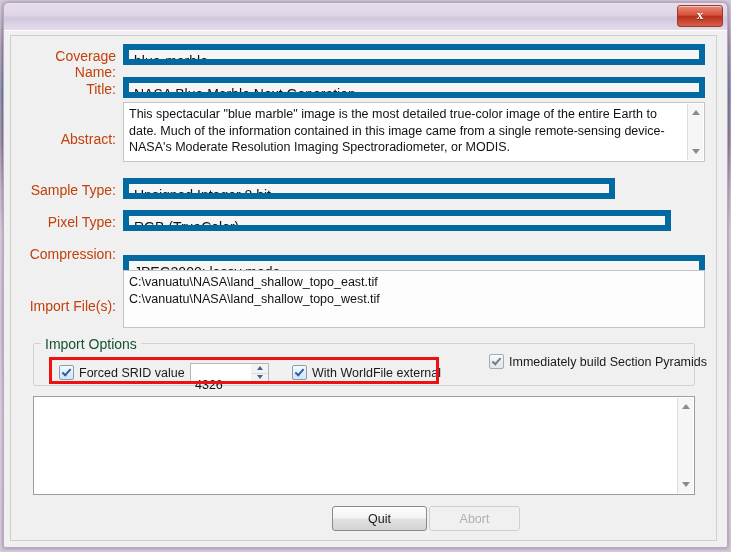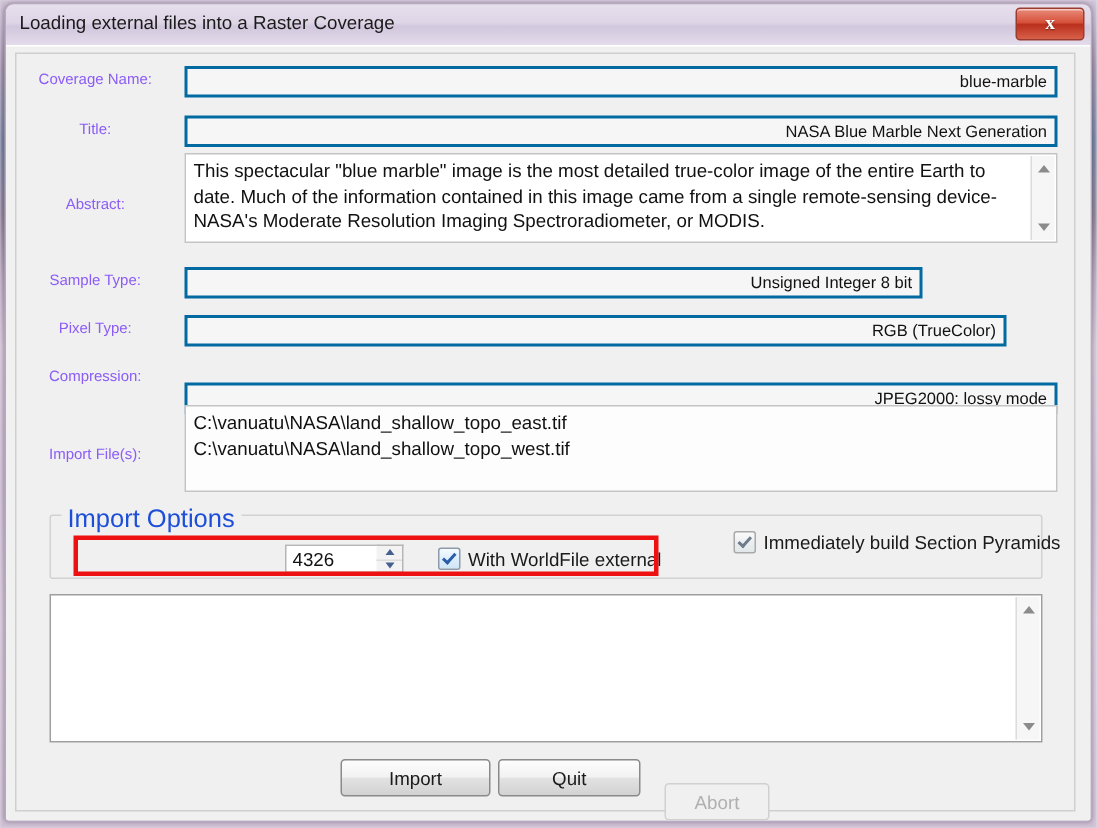--- a/index.html
+++ b/index.html
@@ -55,31 +55,31 @@
     background:#f0f0f0;
     border-top:1px solid #fff;
   }
   #panel{
     position:absolute;left:6px;top:4px;width:707px;height:506px;
     border:1px solid #cfcfcf;
     background:#f0f0f0;
     box-sizing:border-box;
   }
   .flabel{
-    position:absolute;width:105px;text-align:center;
-    font-size:10px;color:#8b5cf6;
+    position:absolute;width:105px;text-align:right;
+    font-size:14px;color:#c2410c;
   }
   .finput{
     position:absolute;left:112px;
     background:#f6f6f6;
-    border:2px solid #0369a1;
-    box-sizing:border-box;
-    font-size:11px;color:#111;
+    border:6px solid #0369a1;
+    box-sizing:border-box;
+    font-size:14px;color:#111;
     padding:3px 5px 0 5px;
-    white-space:nowrap;overflow:hidden;text-align:right;
+    white-space:nowrap;overflow:hidden;
   }
   .fbox{
     position:absolute;left:112px;
     background:#fff;
     border:1px solid #c4c4c4;
     box-sizing:border-box;
     font-size:12.5px;color:#111;
     padding:3px 5px 0 5px;
     line-height:16.5px;
     overflow:hidden;
@@ -103,21 +103,21 @@
   .tri.dn{border-top:5px solid #8b8b8b;}
   
   #group{
     position:absolute;left:22px;top:307px;width:662px;height:43px;
     border:1px solid #d2d2d2;border-radius:2px;
     box-sizing:border-box;
   }
   #group-label{
     position:absolute;left:30px;top:300px;
     background:#f0f0f0;padding:0 4px;
-    font-size:17px;color:#1d4ed8;
+    font-size:14px;color:#14532d;
   }
   
   #annot{
     position:absolute;left:38px;top:321px;width:390px;height:27px;
     border:3px solid #ee1111;
     box-sizing:border-box;
     pointer-events:none;
   }
   
   .cbwrap{position:absolute;display:flex;align-items:center;cursor:pointer;}
@@ -136,21 +136,21 @@
     width:3px;height:7px;
     border:solid #2b5ea8;border-width:0 2px 2px 0;
     transform:rotate(42deg);
   }
   .cb.muted::after{border-color:#6d7b8c;}
   .cblabel{font-size:12.5px;color:#1a1a1a;white-space:nowrap;}
   
   #srid-input{
     position:absolute;left:179px;top:327px;width:63px;height:19px;
     background:#fff;border:1px solid #b6b6b6;box-sizing:border-box;
-    font-size:12.5px;color:#111;padding:2px 4px 0 4px;
+    font-size:12.5px;color:#111;padding:14px 4px 0 4px;
   }
   #srid-spin{
     position:absolute;left:240px;top:327px;width:18px;height:19px;
     border:1px solid #b6b6b6;border-left:none;box-sizing:border-box;
     background:#f3f3f3;
   }
   #srid-spin .sb{
     position:absolute;left:0;right:0;height:8.5px;
     display:flex;align-items:center;justify-content:center;cursor:pointer;
   }
@@ -172,31 +172,30 @@
     font-size:12.5px;color:#1a1a1a;
     display:flex;align-items:center;justify-content:center;
     cursor:pointer;box-sizing:border-box;
   }
   .btn.disabled{
     border-color:#d0d0d0;color:#b0b0b0;
     background:#f0f0f0;cursor:default;
   }
   #btn-import{left:216px;width:100px;}
   #btn-quit{left:321px;width:95px;}
-  #btn-abort{left:432px;width:70px;margin-top:16px;}
+  #btn-abort{left:418px;width:91px;}
 </style>
 </head>
 <body>
 
 <div id="desktop"></div>
 
 <div id="window">
 
   <div id="titlebar">
-    <div id="title-text">Loading external files into a Raster Coverage</div>
     <div id="close-btn">
       <span>x</span>
     </div>
   </div>
 
   <div id="client">
     <div id="panel">
 
       <div class="flabel" style="top:12px;">Coverage Name:</div>
       <div class="finput" style="top:8px;width:582px;height:21px;">blue-marble</div>
@@ -226,20 +225,24 @@
       <div class="flabel" style="top:210px;">Compression:</div>
       <div class="finput" style="top:206px;width:582px;height:21px;margin-top:13px;">JPEG2000: lossy mode</div>
 
       <div class="flabel" style="top:262px;">Import File(s):</div>
       <div class="fbox gray" style="top:234px;width:582px;height:58px;white-space:pre;">C:\vanuatu\NASA\land_shallow_topo_east.tif
 C:\vanuatu\NASA\land_shallow_topo_west.tif</div>
 
       <div id="group"></div>
       <div id="group-label">Import Options</div>
 
+      <div class="cbwrap" style="left:48px;top:329px;">
+        <span class="cb"></span>
+        <span class="cblabel">Forced SRID value</span>
+      </div>
       <div id="srid-input">4326</div>
       <div id="srid-spin">
         <div class="sb up">
             <i class="stri up"></i>
           </div>
         <div class="sb dn">
             <i class="stri dn"></i>
           </div>
       </div>
 
@@ -260,19 +263,18 @@
         <div class="vscroll">
           <div class="arr up">
               <i class="tri up"></i>
             </div>
           <div class="arr dn">
               <i class="tri dn"></i>
             </div>
         </div>
       </div>
 
-      <div class="btn" id="btn-import">Import</div>
       <div class="btn" id="btn-quit">Quit</div>
       <div class="btn disabled" id="btn-abort">Abort</div>
 
     </div>
   </div>
 </div>
 
 </body></html>

